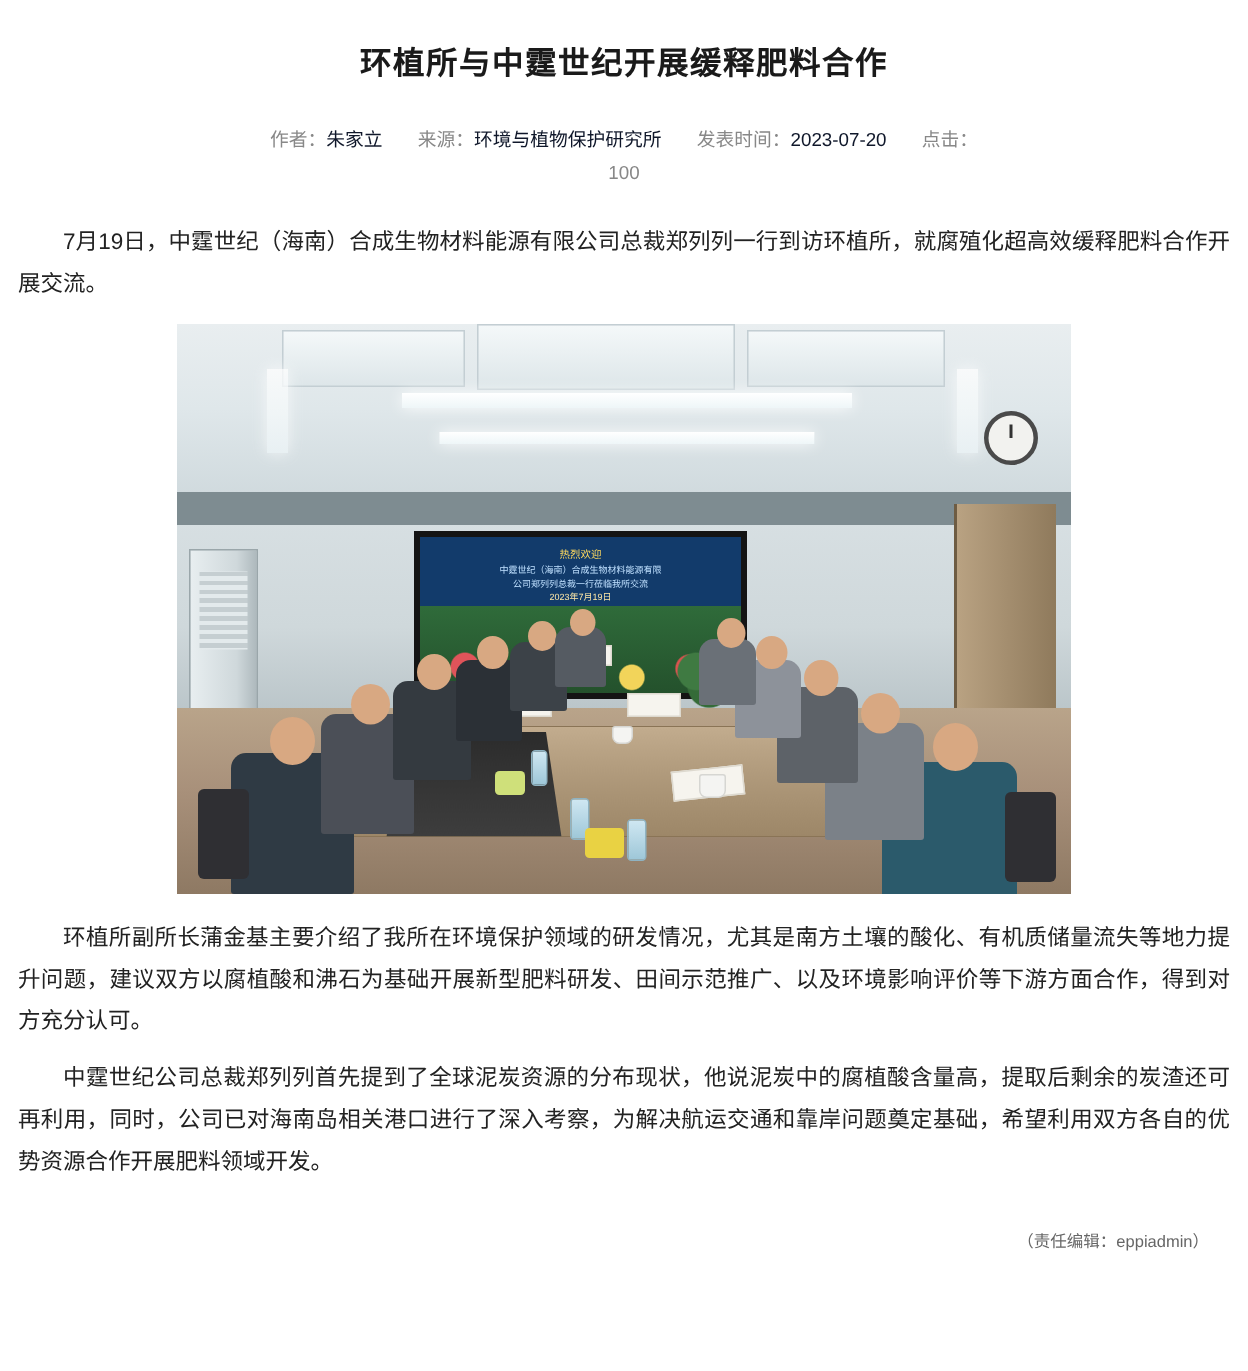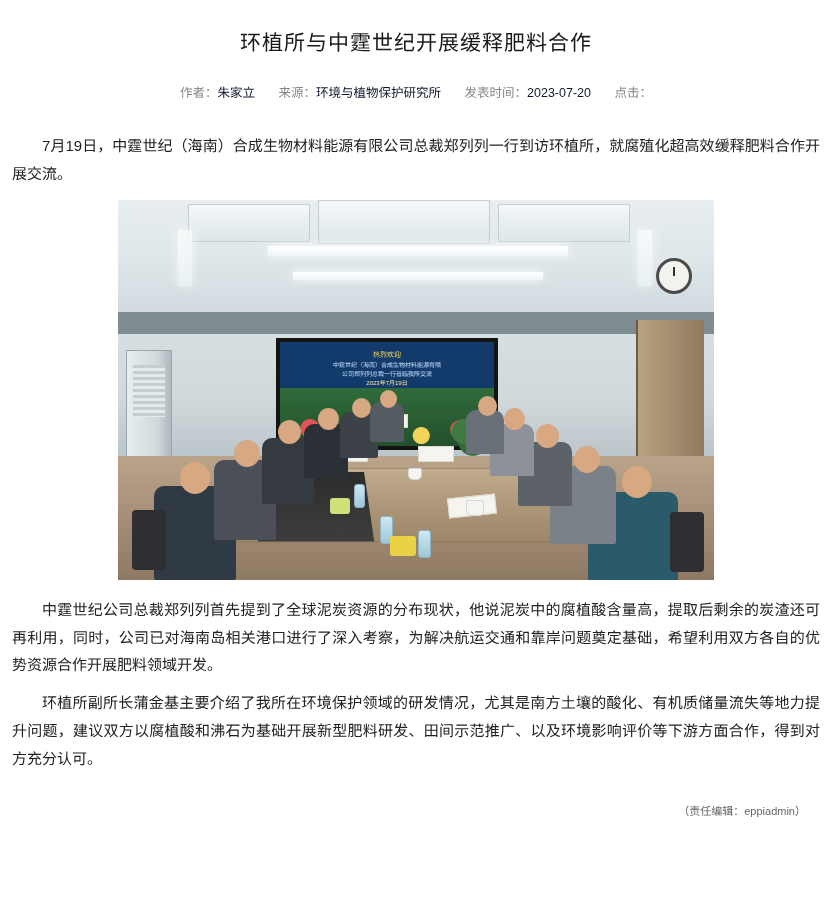--- a/index.html
+++ b/index.html
@@ -15,21 +15,21 @@
     position: relative;
   }
   .page {
     width: 832px;
     box-sizing: border-box;
     padding: 0 12px;
   }
   .article-title {
     text-align: center;
     font-size: 21px;
-    font-weight: normal;
+    font-weight: bold;
     color: #1a1a1a;
     letter-spacing: 1px;
     margin: 28px 0 0 0;
     line-height: 1.4;
   }
   .meta-line {
     text-align: center;
     font-size: 12.5px;
     color: #888888;
     margin-top: 24px;
@@ -235,20 +235,21 @@
     <span class="meta-item">
       <span>来源：</span><span class="meta-value">环境与植物保护研究所</span>
     </span>
     <span class="meta-item">
       <span>发表时间：</span><span class="meta-value">2023-07-20</span>
     </span>
     <span class="meta-item">
       <span>点击：</span>
     </span>
   </div>
+  <span class="hits-number">100</span>
 
 
   <div class="content">
 
     <p>7月19日，中霆世纪（海南）合成生物材料能源有限公司总裁郑列列一行到访环植所，就腐殖化超高效缓释肥料合作开展交流。</p>
 
     <div class="figure">
       <div class="photo">
         <div class="ph-ceiling"></div>
         <div class="ph-ceil-panel" style="left:70px;top:4px;width:120px;height:36px;"></div>
@@ -321,19 +322,19 @@
         <div class="ph-person" style="left:372px;top:224px;width:44px;height:52px;background:#8d929a;"></div>
         <div class="ph-head" style="left:386px;top:208px;width:21px;height:22px;"></div>
         <div class="ph-person" style="left:348px;top:210px;width:38px;height:44px;background:#6a7077;"></div>
         <div class="ph-head" style="left:360px;top:196px;width:19px;height:20px;"></div>
 
         <div class="ph-chairback" style="left:14px;top:310px;width:34px;height:60px;"></div>
         <div class="ph-chairback" style="left:552px;top:312px;width:34px;height:60px;"></div>
       </div>
     </div>
 
+    <p>环植所副所长蒲金基主要介绍了我所在环境保护领域的研发情况，尤其是南方土壤的酸化、有机质储量流失等地力提升问题，建议双方以腐植酸和沸石为基础开展新型肥料研发、田间示范推广、以及环境影响评价等下游方面合作，得到对方充分认可。</p>
     <p>中霆世纪公司总裁郑列列首先提到了全球泥炭资源的分布现状，他说泥炭中的腐植酸含量高，提取后剩余的炭渣还可再利用，同时，公司已对海南岛相关港口进行了深入考察，为解决航运交通和靠岸问题奠定基础，希望利用双方各自的优势资源合作开展肥料领域开发。</p>
-    <p>环植所副所长蒲金基主要介绍了我所在环境保护领域的研发情况，尤其是南方土壤的酸化、有机质储量流失等地力提升问题，建议双方以腐植酸和沸石为基础开展新型肥料研发、田间示范推广、以及环境影响评价等下游方面合作，得到对方充分认可。</p>
   </div>
 
   <div class="editor-line">（责任编辑：eppiadmin）</div>
 
 </div>
 
 </body></html>

